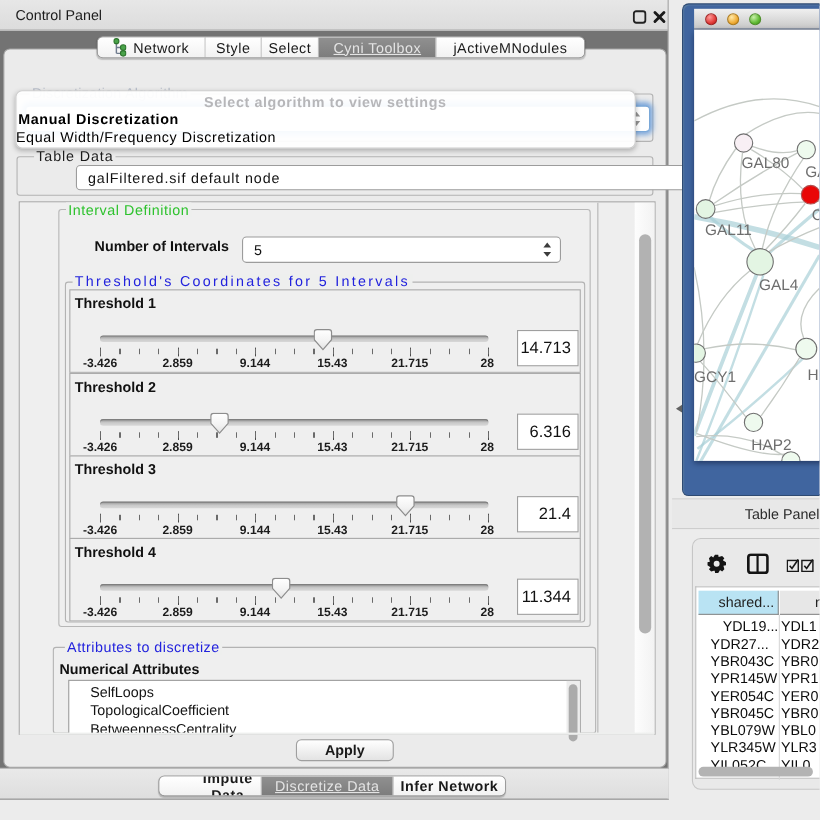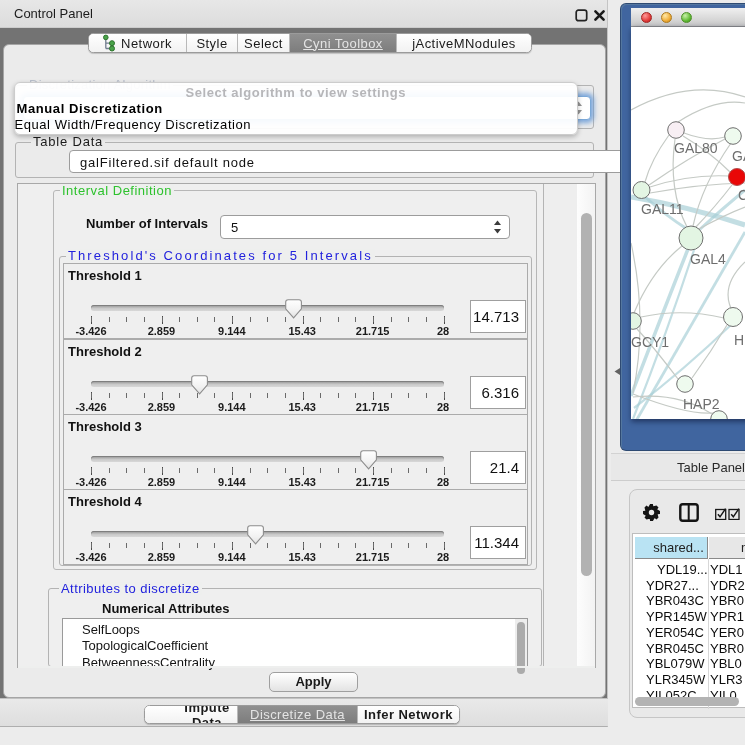--- a/index.html
+++ b/index.html
@@ -232,21 +232,21 @@
 <div class="slbl" style="left:61px;top:551px;">-3.426</div>
 <div class="slbl" style="left:131.4px;top:551px;">2.859</div>
 <div class="slbl" style="left:201.8px;top:551px;">9.144</div>
 <div class="slbl" style="left:272.2px;top:551px;">15.43</div>
 <div class="slbl" style="left:342.6px;top:551px;">21.715</div>
 <div class="slbl" style="left:413px;top:551px;">28</div>
 <div class="vbox" style="top:526px;">11.344</div>
 
   <div class="grp" style="left:48px;top:588px;width:494px;height:79px;z-index:2;"></div>
   <div class="grplbl" style="left:59px;top:582px;color:#2222dd;z-index:3;background:#eeefee;letter-spacing:0.45px;">Attributes to discretize</div>
-  <div class="abs" style="left:54px;top:601px;font-size:13px;font-weight:bold;color:#111;z-index:3;margin-left:48px;">Numerical Attributes</div>
+  <div class="abs" style="left:54px;top:601px;font-size:13px;font-weight:bold;color:#111;z-index:3;">Numerical Attributes</div>
   <div id="attrlist" style="z-index:3;">
     <div style="height:3px;"></div>
     <div class="it">SelfLoops</div>
     <div class="it">TopologicalCoefficient</div>
     <div class="it">BetweennessCentrality</div>
     <div id="alsb">
         <div class="th"></div>
       </div>
   </div>
   <div style="position:absolute;left:18px;top:666px;width:577px;height:2px;background:#eeefee;z-index:4;"></div>

